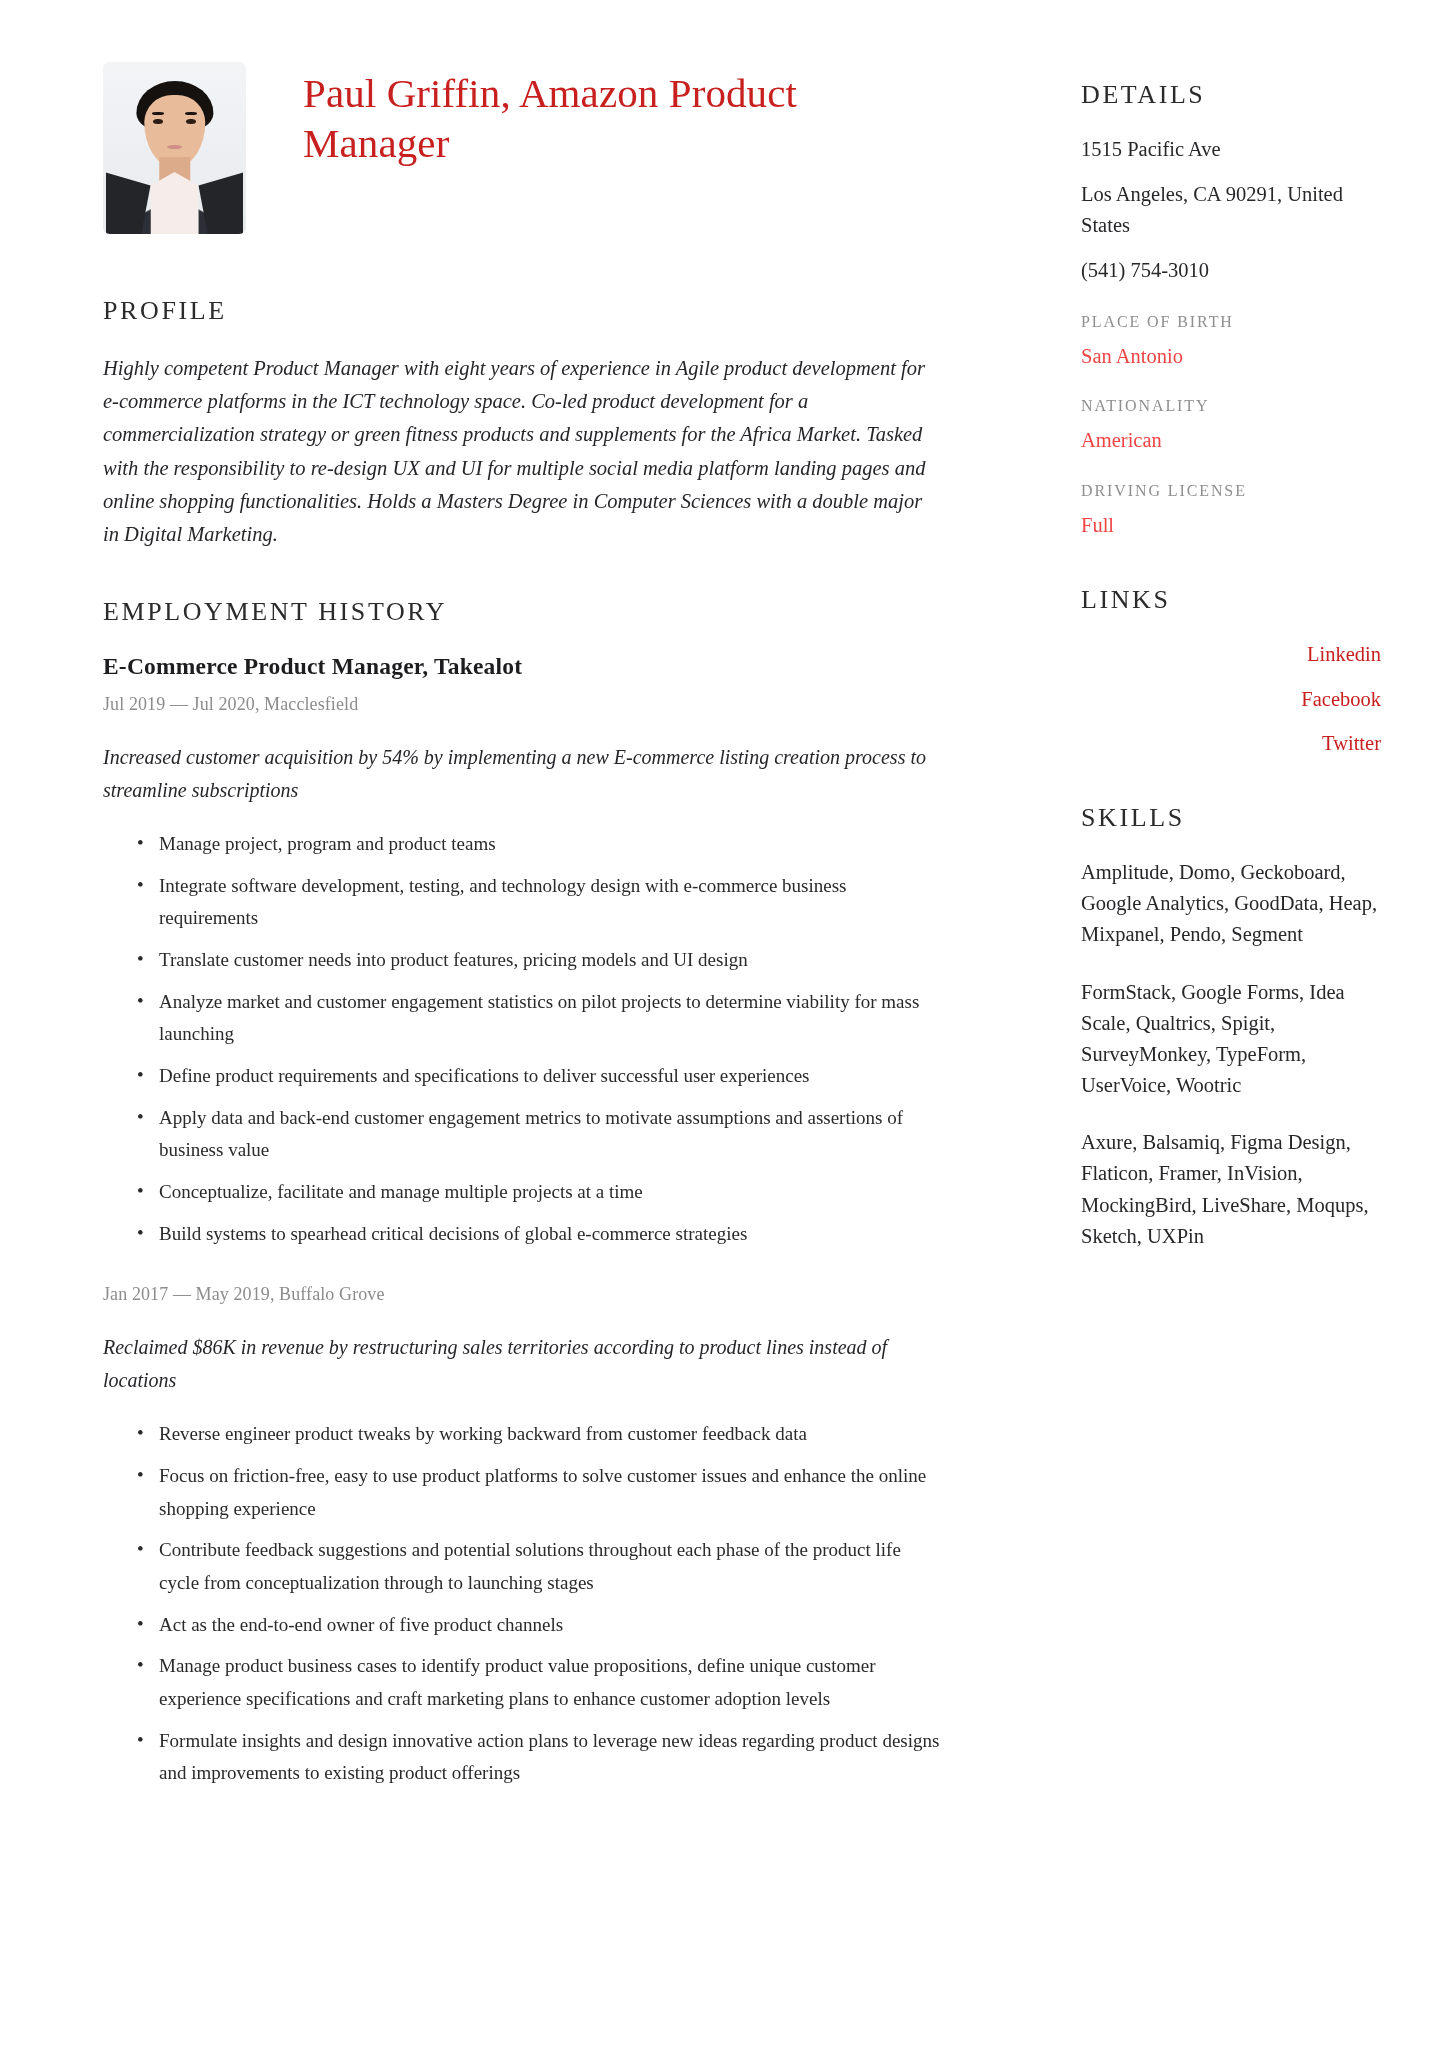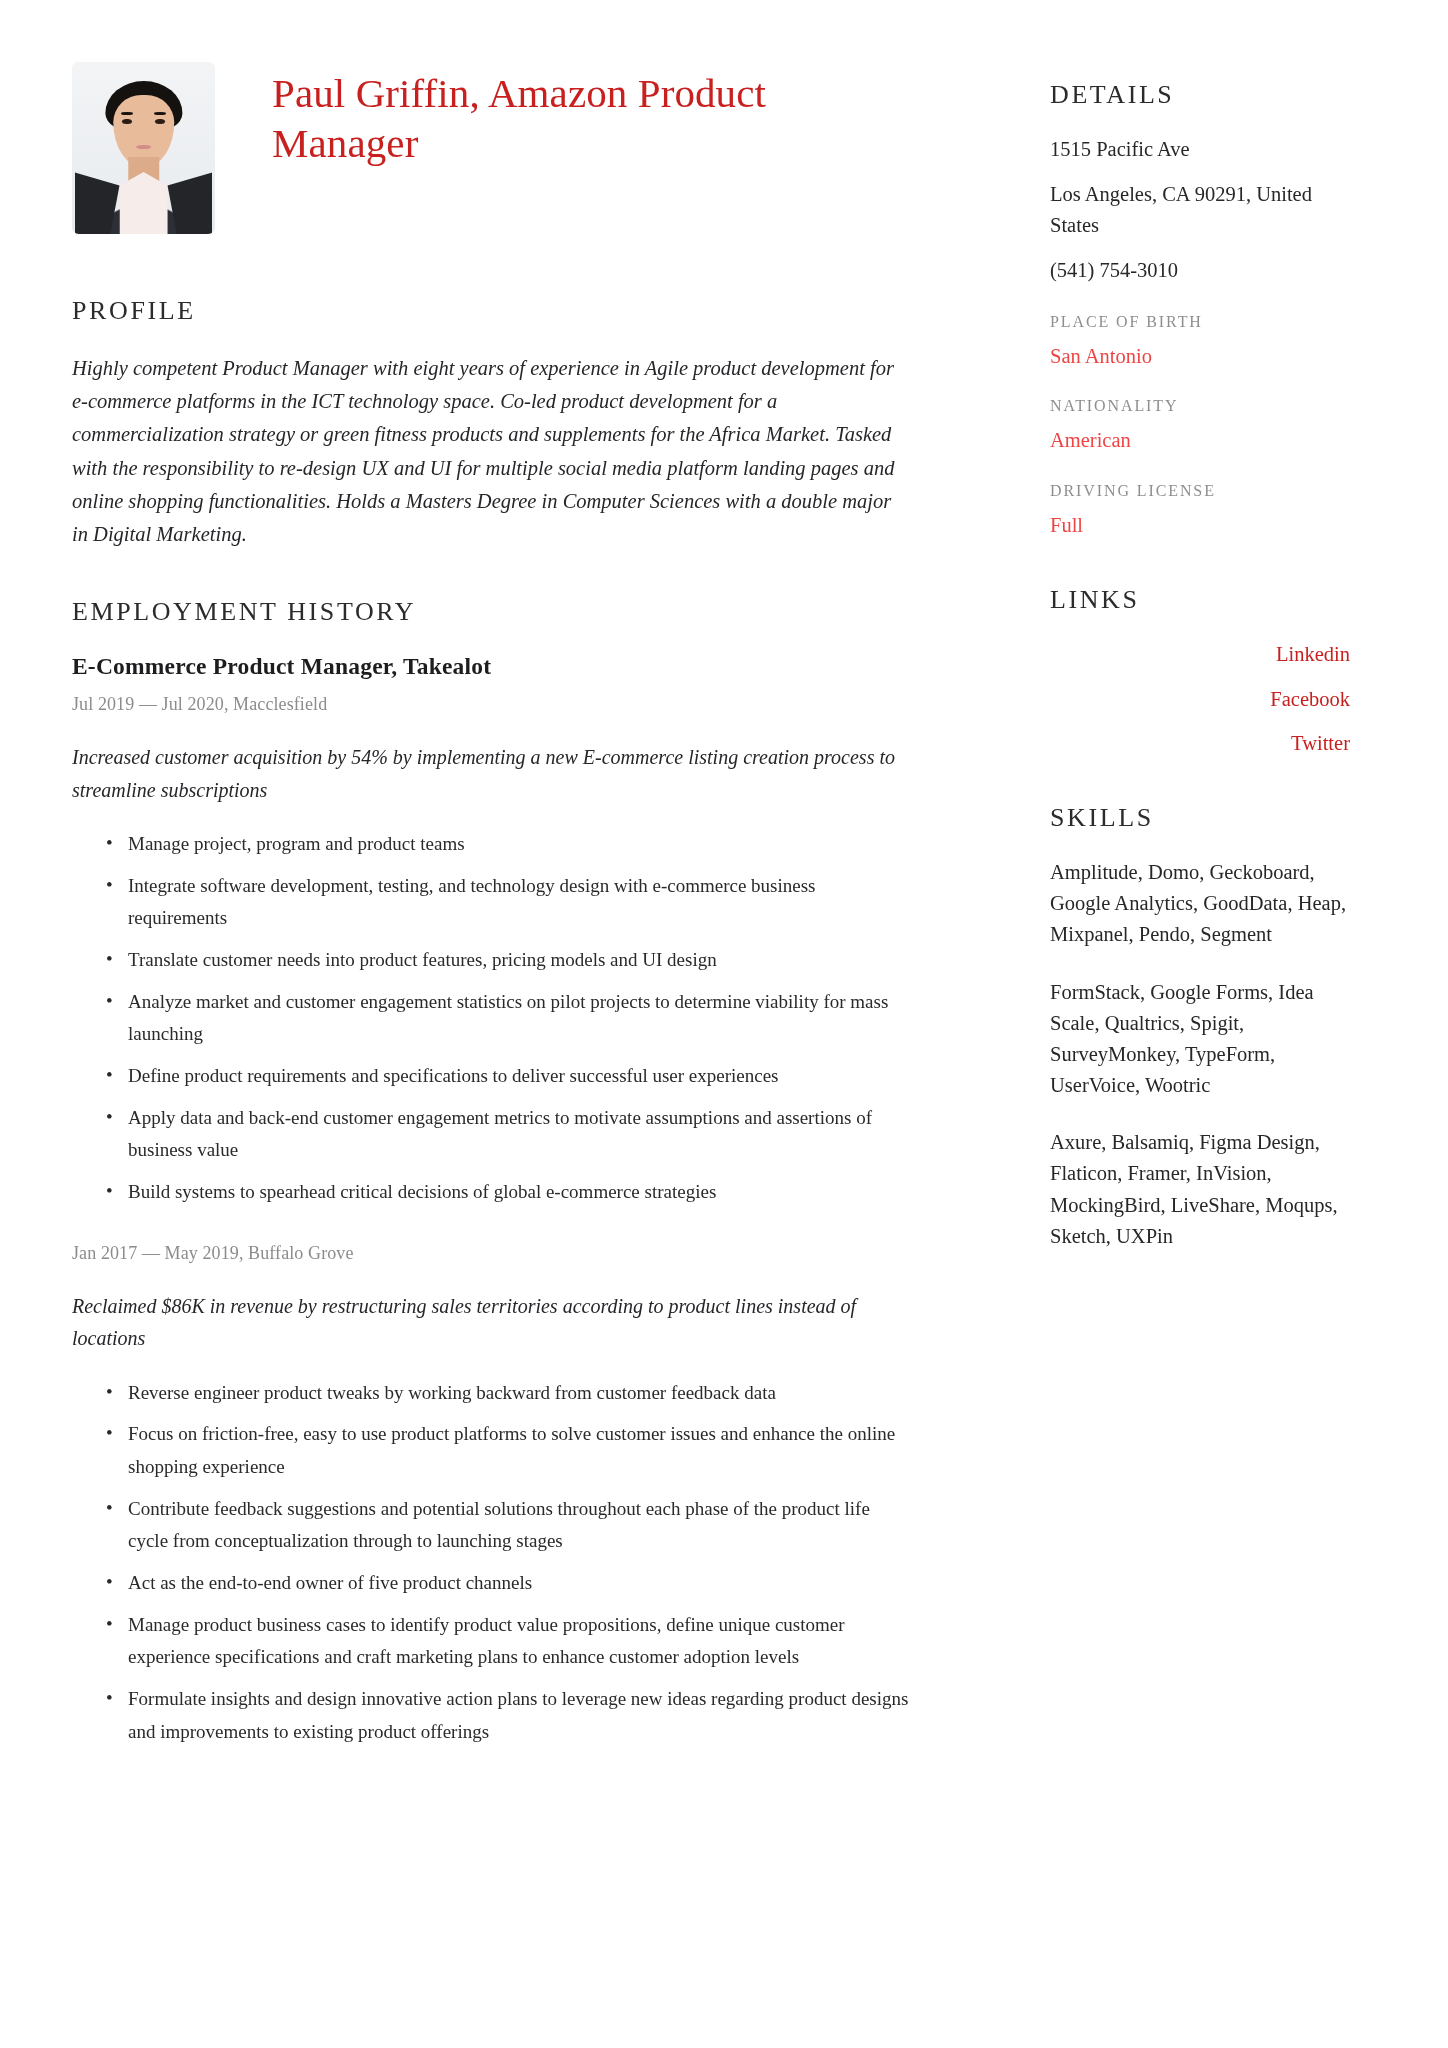--- a/index.html
+++ b/index.html
@@ -17,21 +17,21 @@
   .page {
     position: relative;
     width: 1448px;
     height: 2048px;
     padding: 0;
   }
 
   .columns {
     display: flex;
     align-items: flex-start;
-    padding: 62px 78px 0 72px;
+    padding: 62px 78px 0 103px;
   }
 
   .col-main {
     width: 880px;
     flex: 0 0 880px;
     padding-right: 40px;
   }
 
   .col-side {
     width: 300px;
@@ -305,20 +305,21 @@
           <h3 class="job-title">E-Commerce Product Manager, Takealot</h3>
           <p class="job-meta">Jul 2019 — Jul 2020, Macclesfield</p>
           <p class="job-summary">Increased customer acquisition by 54% by implementing a new E-commerce listing creation process to streamline subscriptions</p>
           <ul class="bullets">
             <li>Manage project, program and product teams</li>
             <li>Integrate software development, testing, and technology design with e-commerce business requirements</li>
             <li>Translate customer needs into product features, pricing models and UI design</li>
             <li>Analyze market and customer engagement statistics on pilot projects to determine viability for mass launching</li>
             <li>Define product requirements and specifications to deliver successful user experiences</li>
             <li>Apply data and back-end customer engagement metrics to motivate assumptions and assertions of business value</li>
+            <li>Conceptualize, facilitate and manage multiple projects at a time</li>
             <li>Build systems to spearhead critical decisions of global e-commerce strategies</li>
           </ul>
         </div>
 
         <div class="job">
           <p class="job-meta">Jan 2017 — May 2019, Buffalo Grove</p>
           <p class="job-summary">Reclaimed $86K in revenue by restructuring sales territories according to product lines instead of locations</p>
           <ul class="bullets">
             <li>Reverse engineer product tweaks by working backward from customer feedback data</li>
             <li>Focus on friction-free, easy to use product platforms to solve customer issues and enhance the online shopping experience</li>

